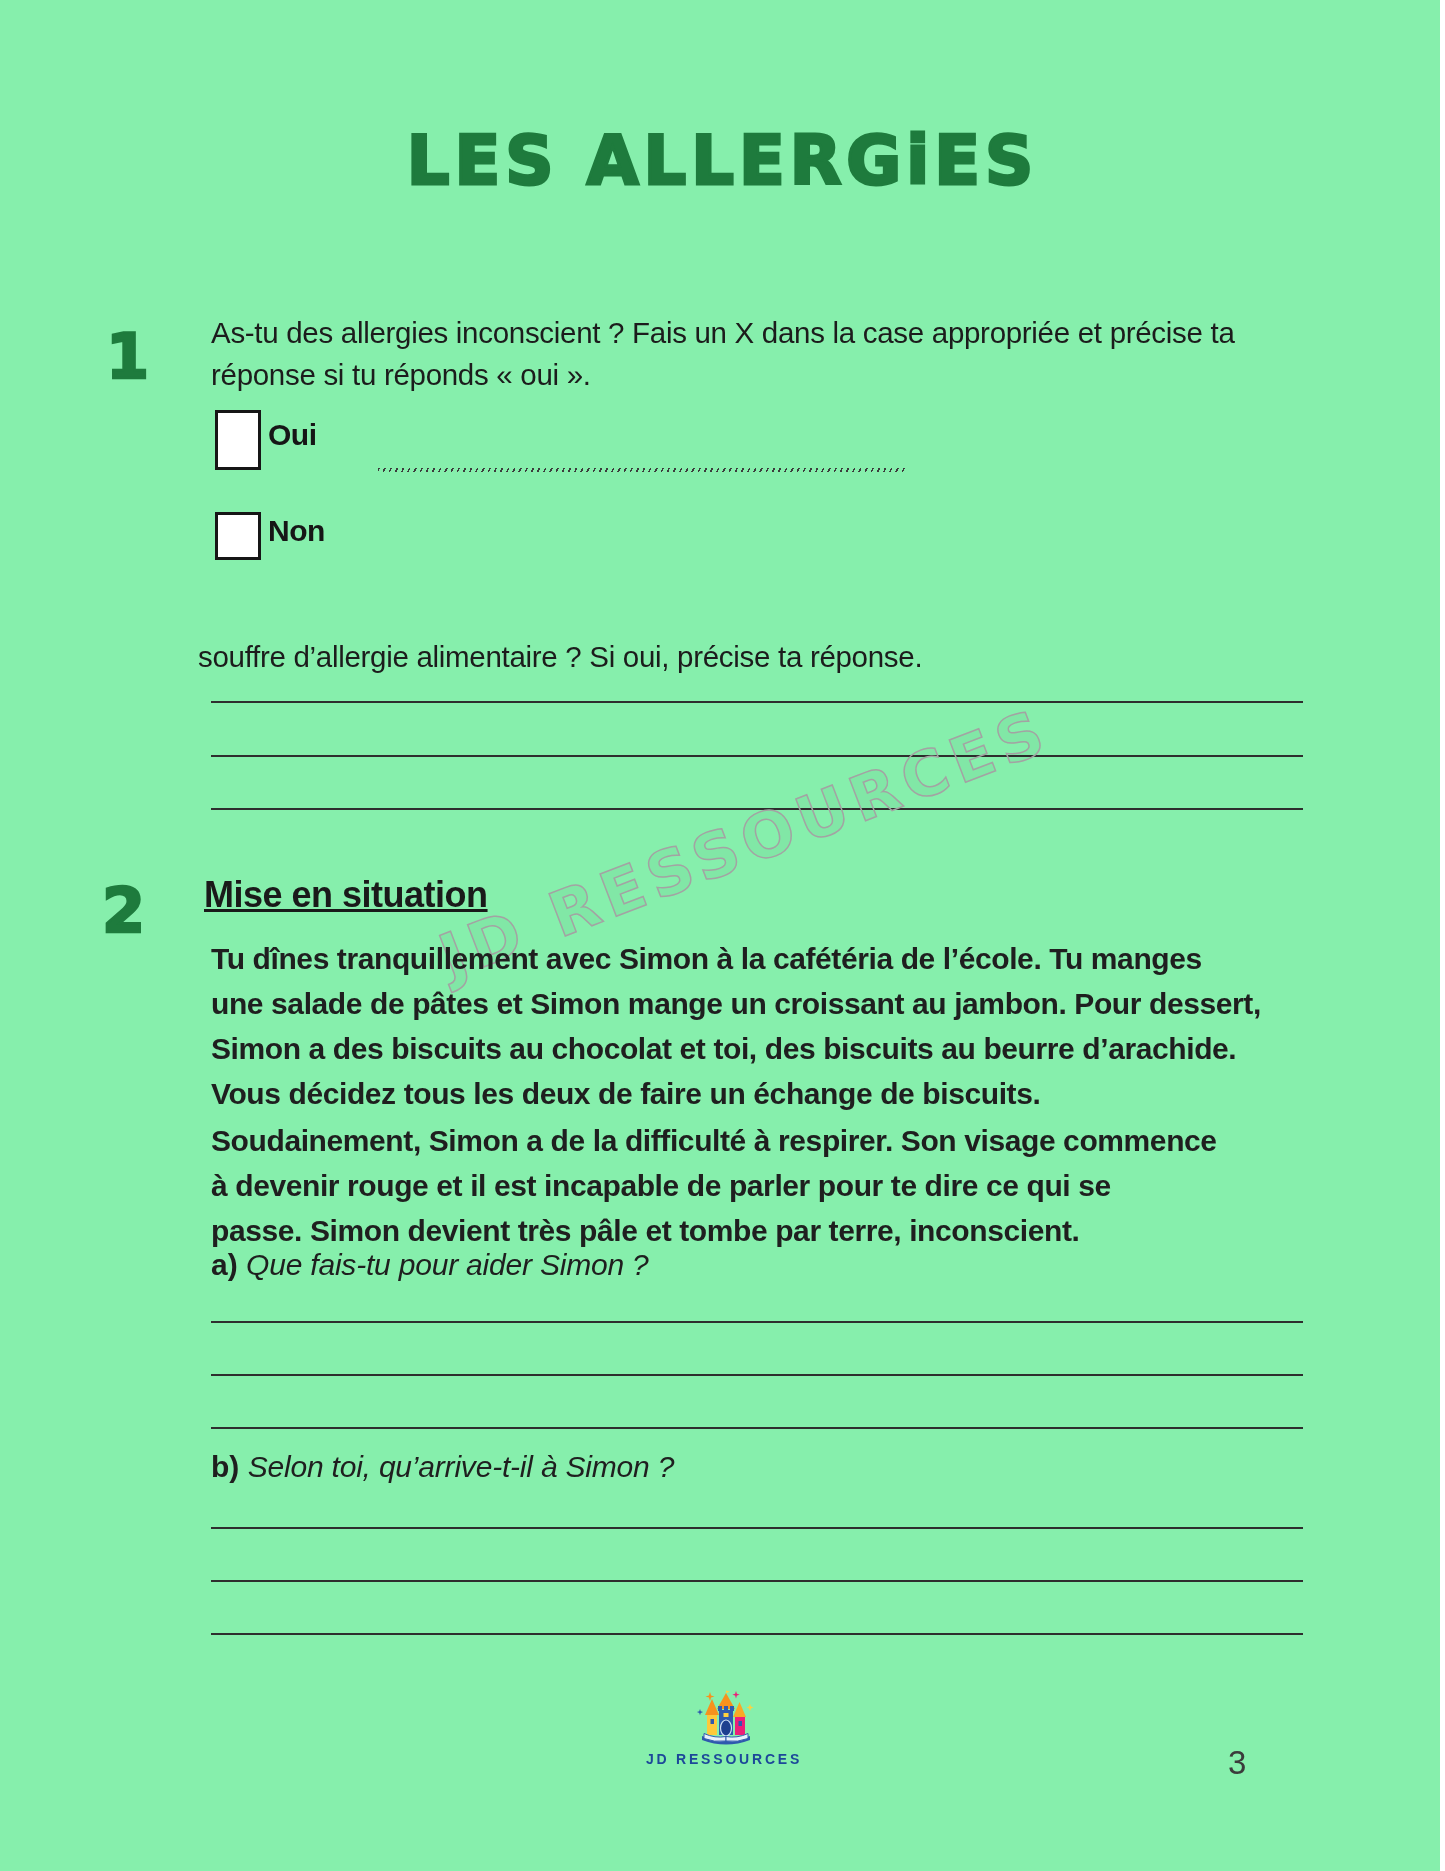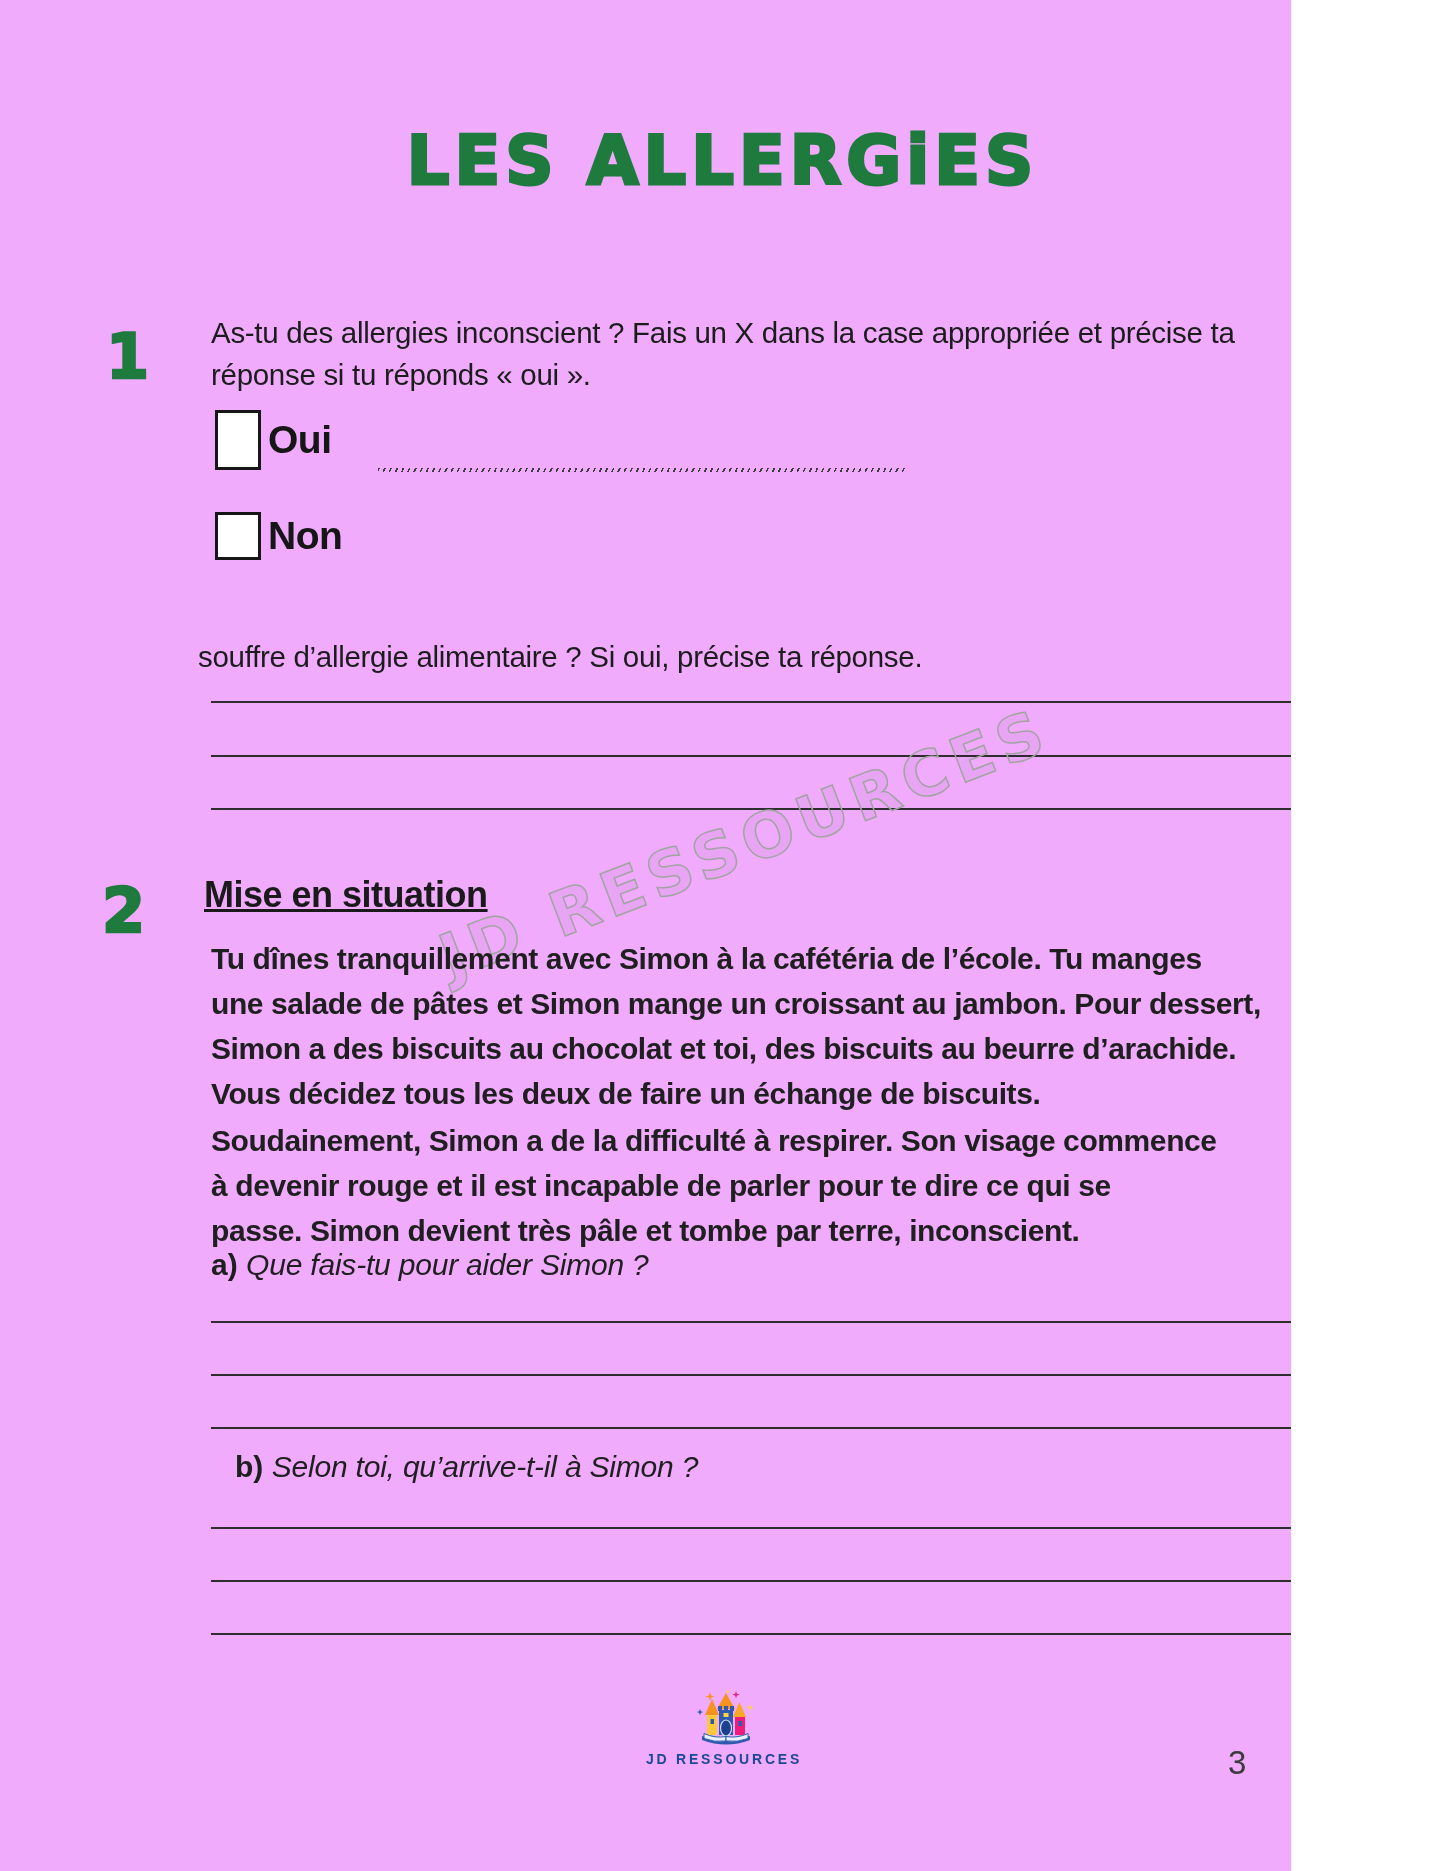--- a/index.html
+++ b/index.html
@@ -1,19 +1,19 @@
 <!DOCTYPE html>
 <html><head>
 <meta charset="utf-8">
 <style>
   html,body{margin:0;padding:0;background:#ffffff;}
   .page{
     position:relative;
-    width:1291px;height:1871px;
-    background:#f0abfc;
+    width:1440px;height:1871px;
+    background:#86efac;
     overflow:hidden;
     font-family:"Liberation Sans",sans-serif;
     color:#1b1b1b;
   }
   .abs{position:absolute;}
 
   
   .title{
     left:0;top:122px;width:1445px;
     text-align:center;
@@ -42,21 +42,21 @@
     color:#1c1c1c;
     white-space:pre-line;
   }
   .stretch{word-spacing:10px;}
 
   .checkbox{
     border:3px solid #161616;
     background:#fff;
   }
   .check-label{
-    font-size:39px;
+    font-size:30px;
     font-weight:bold;
     letter-spacing:-0.5px;
     color:#161616;
   }
   .dotted-line{
     height:4px;
     background:repeating-linear-gradient(115deg,#3c3c3c 0 1.6px,transparent 1.6px 5.6px);
   }
   .answer-line{
     width:1092px;height:0;
@@ -155,21 +155,21 @@
   </div>
 
   <div class="abs scenario" style="left:211px;top:1118px;width:1110px;">Soudainement, Simon a de la difficulté à respirer. Son visage commence
 à devenir rouge et il est incapable de parler pour te dire ce qui se
 passe. Simon devient très pâle et tombe par terre, inconscient.</div>
 
   <div class="abs answer-line" style="left:211px;top:1321px;"></div>
   <div class="abs answer-line" style="left:211px;top:1374px;"></div>
   <div class="abs answer-line" style="left:211px;top:1427px;"></div>
 
-  <div class="abs subq" style="left:211px;top:1450px;margin-left:24px;">
+  <div class="abs subq" style="left:211px;top:1450px;">
     <span class="lbl">b)</span>
     <span> </span>
     <span class="qtxt">Selon toi, qu’arrive-t-il à Simon ?</span>
   </div>
 
   <div class="abs answer-line" style="left:211px;top:1527px;"></div>
   <div class="abs answer-line" style="left:211px;top:1580px;"></div>
   <div class="abs answer-line" style="left:211px;top:1633px;"></div>
 
   <div class="abs" style="left:694px;top:1690px;width:64px;height:60px;">

